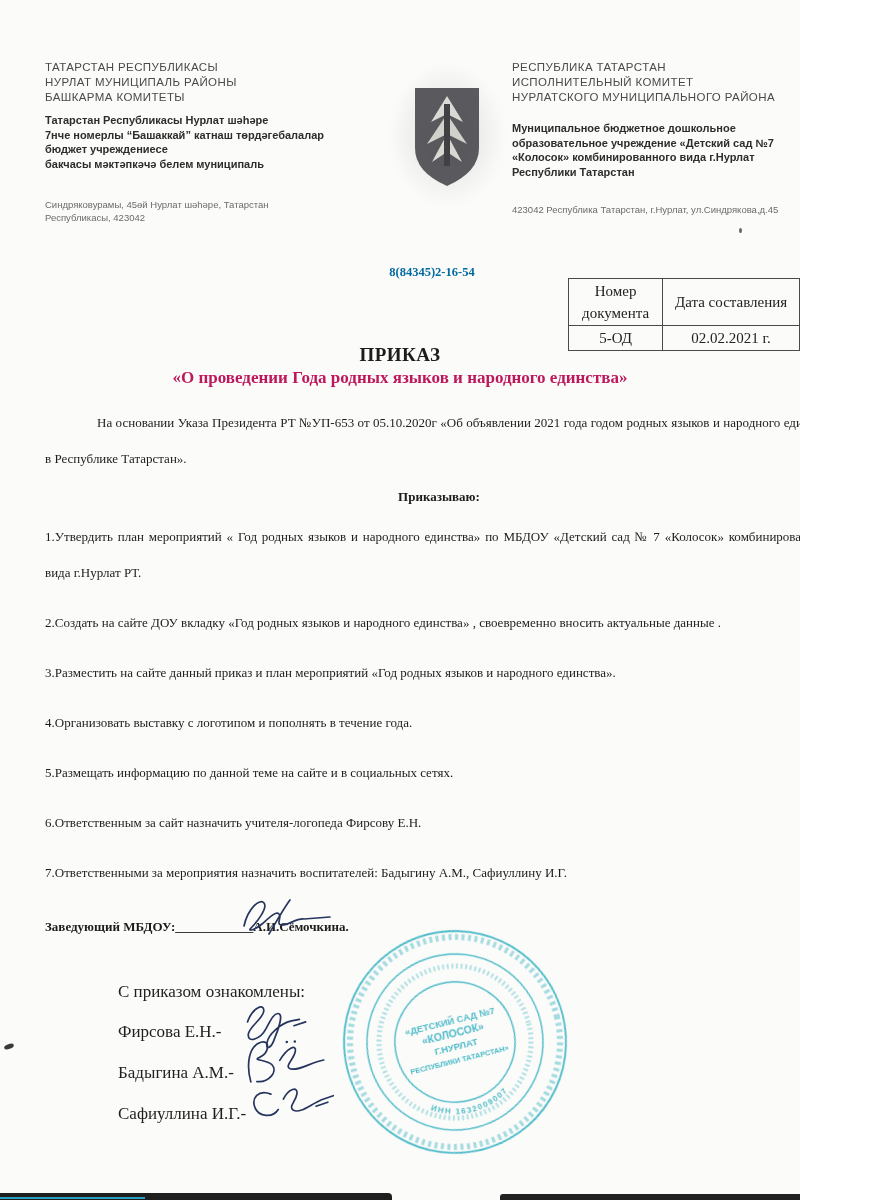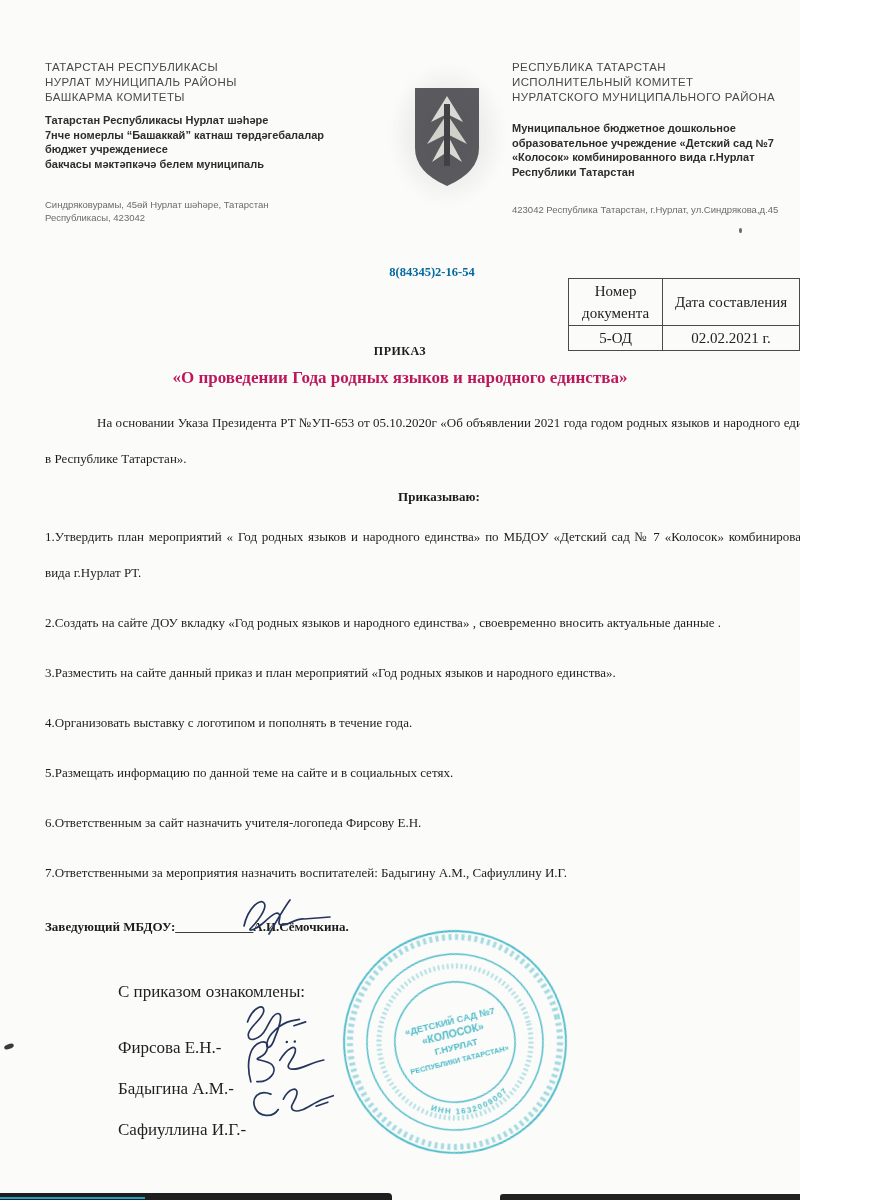--- a/index.html
+++ b/index.html
@@ -50,40 +50,40 @@
     position:absolute; left:568px; top:278px; border-collapse:collapse;
     font-size:15px; line-height:22px; text-align:center; color:#222;
   }
   .doc-table td { border:1.2px solid #4a4a4a; padding:1px 5px; }
   .doc-table .c1 { width:102px; }
   .doc-table .c2 { width:160px; }
 
   
   .doc-title {
     position:absolute; left:0; top:344px; width:100%; text-align:center;
-    font-weight:bold; font-size:12px; letter-spacing:.5px; color:#1c1c1c;
+    font-weight:bold; font-size:19px; letter-spacing:.5px; color:#1c1c1c;
   }
   .doc-subtitle {
     position:absolute; left:0; top:368px; width:100%; text-align:center;
     font-weight:bold; font-size:17px; color:#be185d;
   }
 
   
   .body-text {
     position:absolute; left:45px; top:405px; width:788px;
     font-size:13px; line-height:36px; text-align:justify; color:#1c1c1c;
   }
   .body-text p { margin:0 0 14px 0; }
   .body-text p.intro { text-indent:52px; margin-bottom:2px; }
   .body-text p.order-word { text-align:center; font-weight:bold; margin-bottom:4px; }
   .body-text p.director-line { font-weight:bold; margin-top:18px; margin-bottom:0; }
 
   
   .ack { position:absolute; left:118px; top:982px; width:320px; font-size:17px; color:#1f1f1f; }
-  .ack .ack-heading { line-height:20px; margin-bottom:36px; }
+  .ack .ack-heading { line-height:20px; margin-bottom:20px; }
   .ack .ack-name { line-height:20px; margin-bottom:21px; }
 
   
   .sig { position:absolute; }
   .sig path { fill:none; stroke:var(--ink-color); stroke-width:1.7; stroke-linecap:round; }
   .sig circle { fill:var(--ink-color); }
   .sig-director  { left:238px; top:896px; }
   .sig-firsova   { left:236px; top:1000px; transform:rotate(-4deg); }
   .sig-badygina  { left:236px; top:1036px; transform:rotate(-3deg); }
   .sig-safiullina{ left:246px; top:1080px; transform:rotate(-5deg); }

